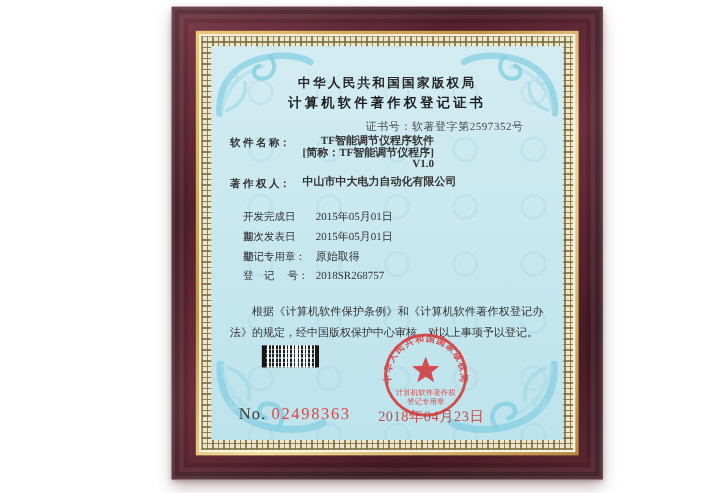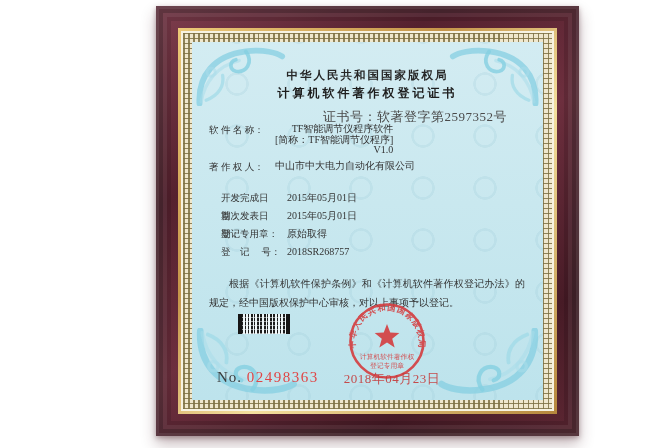--- a/index.html
+++ b/index.html
@@ -3,21 +3,21 @@
 <meta charset="utf-8">
 <style>
   * { margin:0; padding:0; box-sizing:border-box; }
   html,body { width:660px; height:448px; }
   body { font-family:"Liberation Serif","DejaVu Serif",serif; background:#ffffff; overflow:hidden; }
 
   .stage { position:relative; width:660px; height:448px; background:#ffffff; }
 
   
   .frame {
-    position:absolute; left:156px; top:6px; width:423px; height:430px;
+    position:absolute; left:156px; top:6px; width:392px; height:430px;
     padding:22px;
     background:linear-gradient(145deg,#7e3d4d 0%,#55212e 28%,#6d2f3e 52%,#471b26 80%,#5d2733 100%);
     box-shadow:
       inset 0 0 0 3px rgba(255,255,255,.08),
       inset 0 0 0 7px rgba(0,0,0,.20),
       inset 0 0 0 11px rgba(255,255,255,.07),
       inset 0 0 0 15px rgba(0,0,0,.12),
       0 8px 14px rgba(70,25,35,.30),
       0 2px 5px rgba(70,25,35,.35);
   }
@@ -39,23 +39,23 @@
   .orn { position:absolute; pointer-events:none; }
   .orn.tl { left:2px;  top:2px; }
   .orn.tr { right:2px; top:2px;    transform:scaleX(-1); }
   .orn.bl { left:2px;  bottom:2px; transform:scaleY(-1); }
   .orn.br { right:2px; bottom:2px; transform:scale(-1,-1); }
 
   .issuer { position:absolute; top:26px; left:0; right:0; text-align:center;
             font-size:11.5px; font-weight:bold; letter-spacing:2px; color:#262626; }
   .cert-title { position:absolute; top:43px; left:0; right:0; text-align:center;
             font-size:12px; font-weight:bold; letter-spacing:3px; color:#1d1d1d; }
-  .cert-no { position:absolute; top:66px; right:36px; font-size:13px; color:#4a4a4a; letter-spacing:.5px; }
-
-  .fields-top { position:absolute; top:82px; left:17px; right:14px; font-size:10px; color:#333; }
+  .cert-no { position:absolute; top:66px; right:36px; font-size:10px; color:#4a4a4a; letter-spacing:.5px; }
+
+  .fields-top { position:absolute; top:82px; left:17px; right:14px; font-size:10px; color:#333;font-weight:bold; }
   .frow { display:flex; align-items:flex-start; }
   .frow + .frow { margin-top:5px; }
   .flabel { flex:0 0 66px; font-size:9.5px; color:#333; }
   .fvalue { display:flex; flex-direction:column;align-items:flex-end; }
   .vline { line-height:10.6px; }
 
   .fields-mid { position:absolute; top:147px; left:17px; right:14px; font-size:10px; color:#333; }
   .mrow { display:flex; line-height:18px; height:18px;margin-left:12px; }
   .mrow .flabel { line-height:18px; }
 

